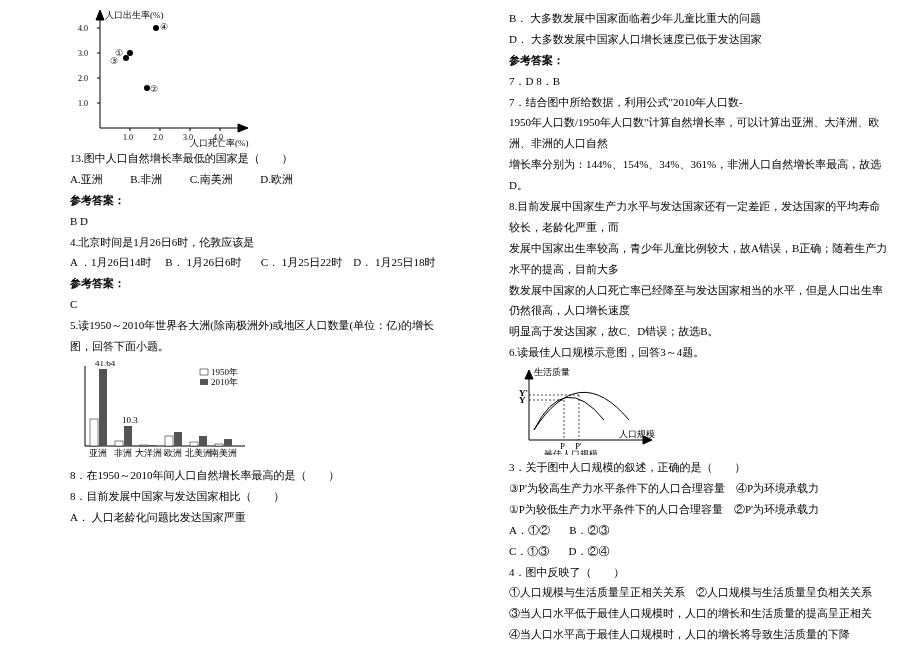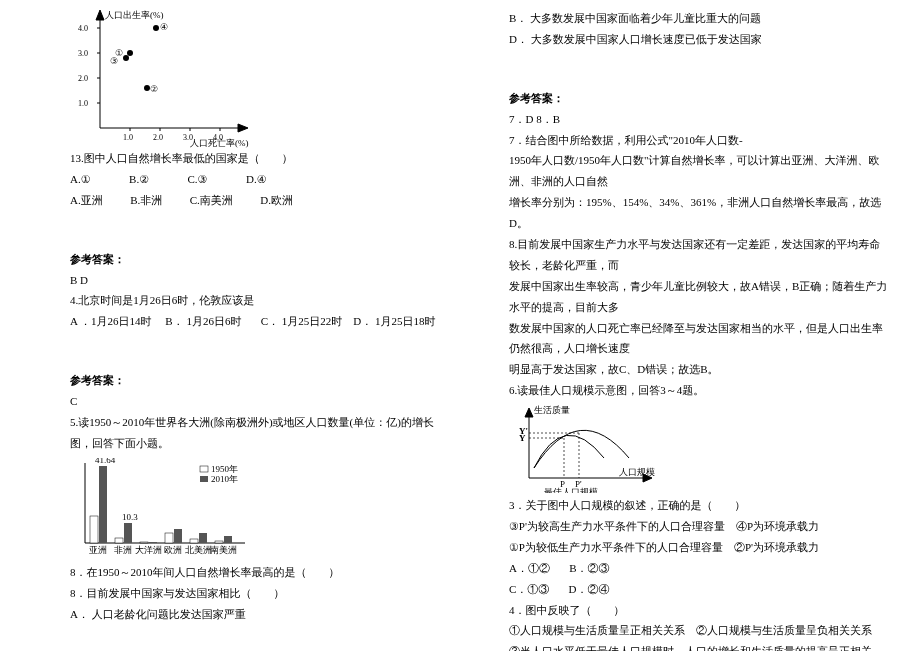--- a/index.html
+++ b/index.html
@@ -21,21 +21,21 @@
     height: 651px;
   }
   .col {
     flex: 1;
     padding: 8px 24px;
     box-sizing: border-box;
     position: relative;
   }
   .col.left { padding-left: 70px; padding-right: 40px; }
   .col.right { padding-left: 20px; padding-right: 32px; }
-  .bold { font-weight: bold; margin-top: 38px; }
+  .bold { font-weight: bold; }
   .options { white-space: pre; }
   .chart1 {
     width: 200px;
     height: 140px;
   }
   .chart2 {
     width: 180px;
     height: 100px;
     margin: 4px 0;
   }
@@ -94,21 +94,20 @@
         <circle cx="77" cy="80" r="3" fill="#000"></circle>
           <text x="80" y="84">②</text>
         <circle cx="56" cy="50" r="3" fill="#000"></circle>
           <text x="40" y="56">③</text>
         <circle cx="86" cy="20" r="3" fill="#000"></circle>
           <text x="90" y="22">④</text>
       </svg>
     </div>
 
     <div>13.图中人口自然增长率最低的国家是（　　）</div>
-    <div class="options">A.①              B.②              C.③              D.④</div>
     <div class="options">A.亚洲          B.非洲          C.南美洲          D.欧洲</div>
     <div class="bold">参考答案：</div>
     <div>B D</div>
     <div>4.北京时间是1月26日6时，伦敦应该是</div>
     <div class="options">A ．1月26日14时     B． 1月26日6时       C． 1月25日22时    D． 1月25日18时</div>
     <div class="bold">参考答案：</div>
     <div>C</div>
     <div>5.读1950～2010年世界各大洲(除南极洲外)或地区人口数量(单位：亿)的增长图，回答下面小题。</div>
 
     <div class="chart2">
@@ -161,21 +160,21 @@
     <div>A． 人口老龄化问题比发达国家严重</div>
   </div>
 
   <div class="col right">
     <div>B． 大多数发展中国家面临着少年儿童比重大的问题</div>
     <div>D． 大多数发展中国家人口增长速度已低于发达国家</div>
     <div class="bold">参考答案：</div>
     <div>7．D    8．B</div>
     <div>7．结合图中所给数据，利用公式"2010年人口数-</div>
     <div>1950年人口数/1950年人口数"计算自然增长率，可以计算出亚洲、大洋洲、欧洲、非洲的人口自然</div>
-    <div>增长率分别为：195%、154%、34%、361%，非洲人口自然增长率最高，故选D。</div>
+    <div>增长率分别为：144%、154%、34%、361%，非洲人口自然增长率最高，故选D。</div>
     <div>8.目前发展中国家生产力水平与发达国家还有一定差距，发达国家的平均寿命较长，老龄化严重，而</div>
     <div>发展中国家出生率较高，青少年儿童比例较大，故A错误，B正确；随着生产力水平的提高，目前大多</div>
     <div>数发展中国家的人口死亡率已经降至与发达国家相当的水平，但是人口出生率仍然很高，人口增长速度</div>
     <div>明显高于发达国家，故C、D错误；故选B。</div>
     <div>6.读最佳人口规模示意图，回答3～4题。</div>
 
     <div class="chart3">
       <svg viewBox="0 0 150 90" width="150" height="90">
         <line class="axis" x1="20" y1="75" x2="20" y2="8"></line>
         <polygon class="arrow" points="20,5 16,14 24,14"></polygon>

